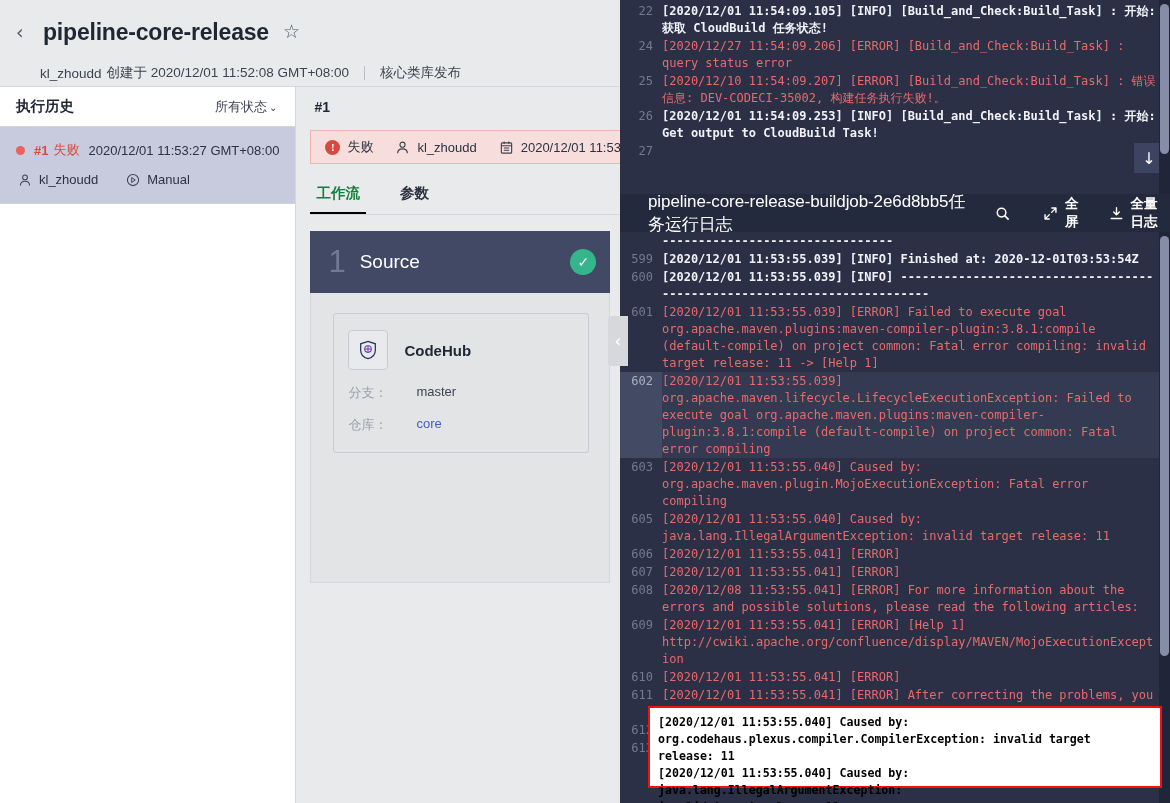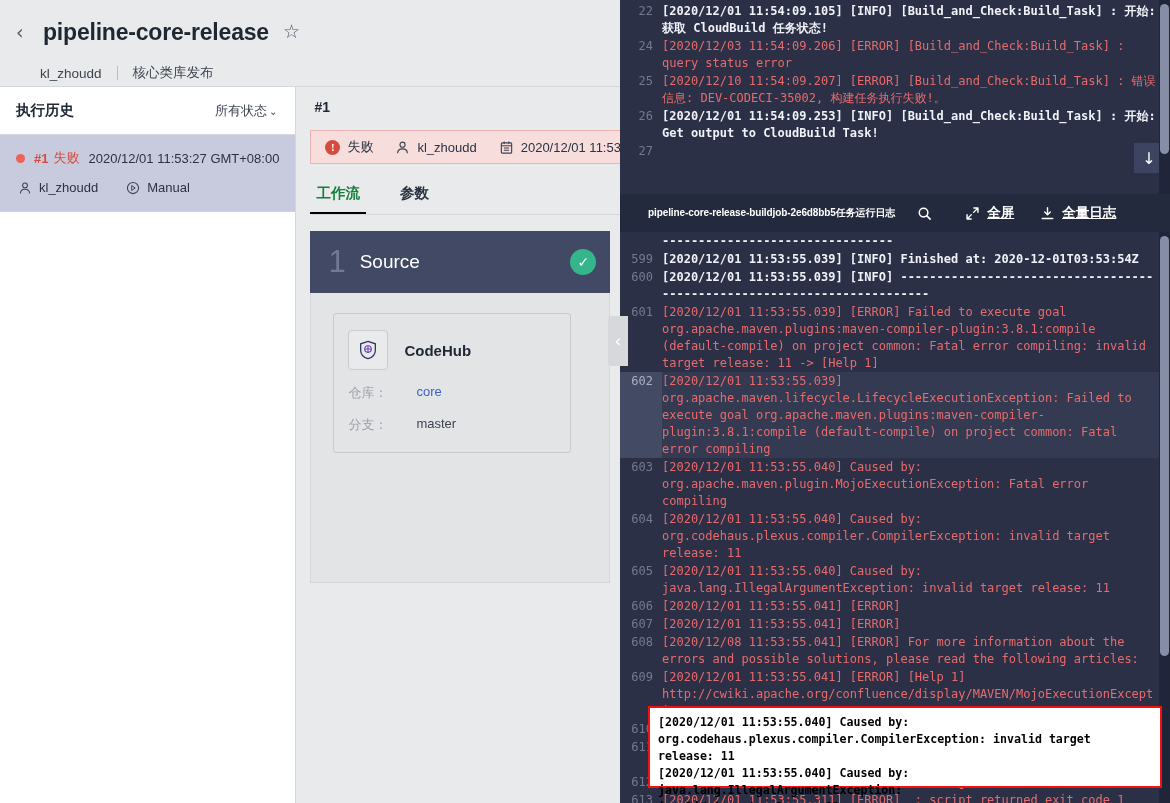--- a/index.html
+++ b/index.html
@@ -30,21 +30,21 @@
     padding-left: 40px; margin-top: 14px; font-size: 13.5px; color: #3d4451; white-space: nowrap;
   }
   .meta-sep { display:inline-block; width:1px; height:14px; background:#b9bdc6; margin: 0 15px; }
 
   .pg-body { position: absolute; top: 86px; left: 0; right: 0; bottom: 0; display: flex; }
 
   
   .hist-col { width: 328px; border-top: 1px solid #d4d7dd; border-right: 1px solid #d4d7dd; background: #fff; height: 100%; }
   .hist-head {
     display: flex; align-items: center; justify-content: space-between;
-    height: 47px; padding: 0 18px 0 16px; background: #fff;
+    height: 39px; padding: 0 18px 0 16px; background: #fff;
   }
   .hist-head .h-title { font-size: 14.5px; font-weight: bold; color: #1f2733; }
   .hist-filter { font-size: 13px; color: #3d4451; cursor: pointer; white-space: nowrap; }
   .hist-filter .caret { font-size: 10px; margin-left: 2px; }
   .hist-item {
     background: #c8cbdd; padding: 14px 16px 16px 16px; border-top: 1px solid #d4d7dd;
     border-bottom: 1px solid #d0d3de; cursor: pointer;
   }
   .hist-line1 { display: flex; align-items: center; font-size: 13px; white-space: nowrap; }
   .dot-fail { width: 9px; height: 9px; border-radius: 50%; background: #e8635a; margin-right: 9px; }
@@ -74,21 +74,21 @@
     background: #414964; height: 62px; display: flex; align-items: center; position: relative;
     padding-left: 18px; color: #fff;
   }
   .stage-num { font-size: 31px; color: #717a95; font-weight: 300; margin-right: 14px; font-family: "Liberation Sans", sans-serif; }
   .stage-name { font-size: 19px; }
   .stage-ok {
     position: absolute; right: 14px; top: 18px; width: 26px; height: 26px; border-radius: 50%;
     background: #35b58c; color: #fff; display:flex; align-items:center; justify-content:center; font-size: 14px;
   }
   .stage-body { background: #e3e4e6; border: 1px solid #d4d7dd; border-top: none; padding: 20px 16px 26px 22px; min-height: 290px; }
-  .job-card { border: 1px solid #c8cbd1; border-radius: 3px; background: #e3e4e6; padding: 16px 16px 18px 14px; width: 238px; }
+  .job-card { border: 1px solid #c8cbd1; border-radius: 3px; background: #e3e4e6; padding: 16px 16px 18px 14px; width: 256px; }
   .job-top { display: flex; align-items: center; }
   .job-logo {
     width: 40px; height: 40px; border: 1px solid #c8cbd1; border-radius: 4px; background: #e9eaec;
     display:flex; align-items:center; justify-content:center; margin-right: 16px;
   }
   .job-name { font-size: 15px; font-weight: bold; color: #1f2733; }
   .job-row { display: flex; margin-top: 14px; font-size: 13px; }
   .job-key { width: 68px; color: #9aa0ac; }
   .job-val { color: #3d4451; }
   .job-val.link { color: #3f5fbf; cursor: pointer; }
@@ -103,22 +103,22 @@
   .log-panel {
     position: absolute; left: 620px; top: 0; width: 550px; height: 803px;
     background: #2b3047; font-family: "DejaVu Sans Mono", monospace;
   }
   .log-region { position: relative; overflow: hidden; }
   .log-top { height: 194px; background: #2b3047; padding-top: 2px; }
   .log-titlebar {
     height: 38px; background: #242a3e; display: flex; align-items: center;
     padding-left: 28px; color: #fff; font-family: "Liberation Sans", sans-serif;
   }
-  .log-titlebar .lt-name { font-size: 10px; font-weight: bold; letter-spacing: -.1px; }
-  .log-titlebar .lt-act { display:flex; align-items:center; font-size: 13.5px; font-weight: bold; cursor:pointer; margin-left: 26px; text-decoration: underline; }
+  .log-titlebar .lt-name { font-size: 17px; font-weight: normal; letter-spacing: -.1px; }
+  .log-titlebar .lt-act { display:flex; align-items:center; font-size: 13.5px; font-weight: bold; cursor:pointer; margin-left: 26px; }
   .log-titlebar .lt-act .gl { margin-right: 7px; display:flex; align-items:center; }
   .log-bottom { position:absolute; top: 232px; left: 0; right: 0; bottom: 0; background: #2b3047; }
 
   .logline { display: flex; font-size: 12px; line-height: 17px; }
   .logline .ln {
     width: 42px; min-width: 42px; text-align: right; padding-right: 9px; color: #737a90;
     user-select: none; padding-top: 1px;
   }
   .logline .lt { padding-right: 14px; padding-top: 1px; white-space: pre-wrap; word-break: break-word; flex: 1; }
   .logline.hl { background: #343a52; }
@@ -152,20 +152,21 @@
   <div class="page">
 
     <div class="pg-header">
       <div class="title-row">
         <span class="back-chev">‹</span>
         <span class="pg-title">pipeline-core-release</span>
         <span class="star-icon">☆</span>
       </div>
       <div class="meta-row">
         <span>kl_zhoudd</span>
+        <span style="margin-left:5px">创建于 2020/12/01 11:52:08 GMT+08:00</span>
         <span class="meta-sep"></span>
         <span>核心类库发布</span>
       </div>
     </div>
 
     <div class="pg-body">
 
       <div class="hist-col">
         <div class="hist-head">
           <span class="h-title">执行历史</span>
@@ -250,47 +251,47 @@
                 <span class="job-logo">
                   <svg width="22" height="22" viewBox="0 0 24 24">
                       <path d="M12 2.6l8 2.6v7c0 5.2-4.2 8.2-8 9.2-3.8-1-8-4-8-9.2v-7z" fill="none" stroke="#2d3561" stroke-width="1.4"></path>
                       <circle cx="12" cy="11" r="3.6" fill="none" stroke="#6a3fb5" stroke-width="1.2"></circle>
                       <path d="M12 7.4v7.2M8.4 11h7.2" stroke="#6a3fb5" stroke-width="1.1"></path>
                     </svg>
                 </span>
                 <span class="job-name">CodeHub</span>
               </div>
               <div class="job-row">
+                <span class="job-key">分支：</span>
+                <span class="job-val">master</span>
+              </div>
+              <div class="job-row">
                 <span class="job-key">仓库：</span>
                 <span class="job-val link">core</span>
               </div>
-              <div class="job-row">
-                <span class="job-key">分支：</span>
-                <span class="job-val">master</span>
-              </div>
             </div>
           </div>
         </div>
       </div>
     </div>
   </div>
 
   <div class="log-panel">
 
     <div class="collapse-handle">‹</div>
 
     <div class="log-region log-top">
       <div id="top-lines">
           <div class="logline">
             <span class="ln">22</span>
             <span class="lt c-info">[2020/12/01 11:54:09.105] [INFO] [Build_and_Check:Build_Task] : 开始: 获取 CloudBuild 任务状态!</span>
           </div>
           <div class="logline">
             <span class="ln">24</span>
-            <span class="lt c-err">[2020/12/03 11:54:09.206] [ERROR] [Build_and_Check:Build_Task] : query status error</span>
+            <span class="lt c-err">[2020/12/27 11:54:09.206] [ERROR] [Build_and_Check:Build_Task] : query status error</span>
           </div>
           <div class="logline">
             <span class="ln">25</span>
             <span class="lt c-err">[2020/12/10 11:54:09.207] [ERROR] [Build_and_Check:Build_Task] : 错误信息: DEV-CODECI-35002, 构建任务执行失败!。</span>
           </div>
           <div class="logline">
             <span class="ln">26</span>
             <span class="lt c-info">[2020/12/01 11:54:09.253] [INFO] [Build_and_Check:Build_Task] : 开始: Get output to CloudBuild Task!</span>
           </div>
           <div class="logline">
@@ -349,24 +350,20 @@
           </div>
           <div class="logline hl">
             <span class="ln">602</span>
             <span class="lt c-err">[2020/12/01 11:53:55.039] org.apache.maven.lifecycle.LifecycleExecutionException: Failed to execute goal org.apache.maven.plugins:maven-compiler-plugin:3.8.1:compile (default-compile) on project common: Fatal error compiling</span>
           </div>
           <div class="logline">
             <span class="ln">603</span>
             <span class="lt c-err">[2020/12/01 11:53:55.040] Caused by: org.apache.maven.plugin.MojoExecutionException: Fatal error compiling</span>
           </div>
           <div class="logline">
-            <span class="ln">604</span>
-            <span class="lt c-err">[2020/12/01 11:53:55.040] Caused by: org.codehaus.plexus.compiler.CompilerException: invalid target release: 11</span>
-          </div>
-          <div class="logline">
             <span class="ln">605</span>
             <span class="lt c-err">[2020/12/01 11:53:55.040] Caused by: java.lang.IllegalArgumentException: invalid target release: 11</span>
           </div>
           <div class="logline">
             <span class="ln">606</span>
             <span class="lt c-err">[2020/12/01 11:53:55.041] [ERROR]</span>
           </div>
           <div class="logline">
             <span class="ln">607</span>
             <span class="lt c-err">[2020/12/01 11:53:55.041] [ERROR]</span>

